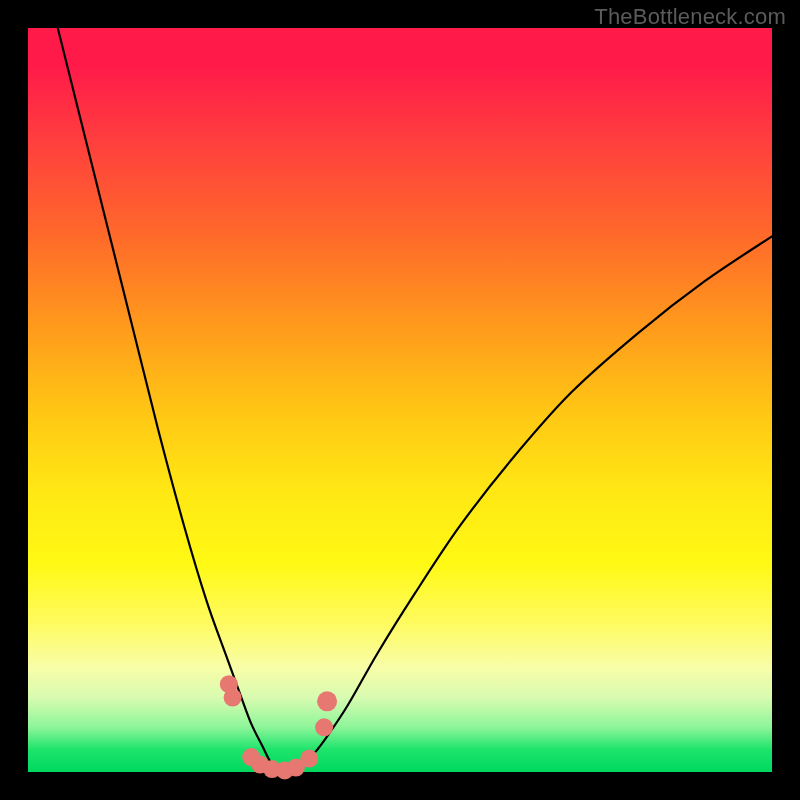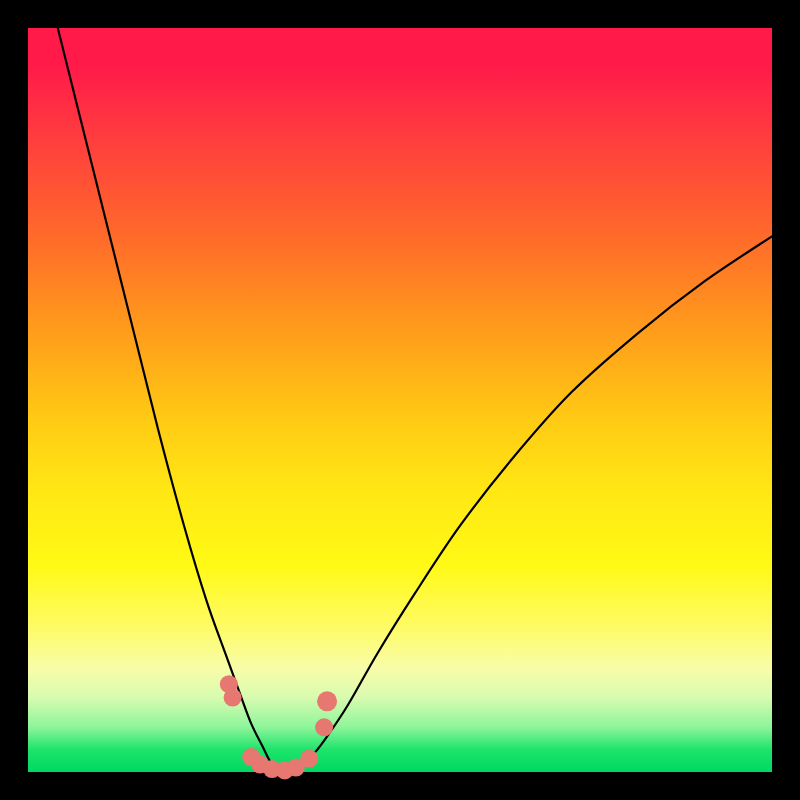--- a/index.html
+++ b/index.html
@@ -69,20 +69,21 @@
   .marker {
     fill: #e77771;
     stroke: none;
   }
 </style>
 </head>
 <body>
 
 <div class="frame">
   <div class="plot-area"></div>
+  <div class="watermark">TheBottleneck.com</div>
   <svg class="overlay" viewBox="0 0 744 744" preserveAspectRatio="none">
     <path id="curve-path" class="curve" d="M 29.76 0.00 C 35.71 23.81, 55.65 103.56, 66.96 148.80 C 78.27 194.04, 90.32 242.25, 100.44 282.72 C 110.56 323.19, 121.27 367.24, 130.20 401.76 C 139.13 436.28, 148.50 471.10, 156.24 498.48 C 163.98 525.86, 172.01 552.64, 178.56 572.88 C 185.11 593.12, 191.80 610.08, 197.16 624.96 C 202.52 639.84, 207.87 654.57, 212.04 665.88 C 216.21 677.19, 219.63 687.31, 223.20 695.64 C 226.77 703.97, 231.38 712.01, 234.36 717.96 C 237.34 723.91, 239.42 729.27, 241.80 732.84 C 244.18 736.41, 246.86 738.49, 249.24 740.28 C 251.62 742.07, 253.70 744.00, 256.68 744.00 C 259.66 744.00, 263.67 742.66, 267.84 740.28 C 272.01 737.90, 277.96 733.88, 282.72 729.12 C 287.48 724.36, 291.65 718.85, 297.60 710.52 C 303.55 702.19, 311.59 690.73, 319.92 677.04 C 328.25 663.35, 338.97 642.82, 349.68 624.96 C 360.39 607.10, 373.79 585.68, 386.88 565.44 C 399.97 545.20, 416.04 519.91, 431.52 498.48 C 447.00 477.05, 465.74 452.95, 483.60 431.52 C 501.46 410.09, 522.88 384.80, 543.12 364.56 C 563.36 344.32, 588.65 322.90, 610.08 305.04 C 631.51 287.18, 655.61 268.44, 677.04 252.96 C 698.47 237.48, 733.29 215.46, 744.00 208.32"></path>
     <g id="markers-group">
         <circle cx="200.88" cy="656.21" r="9" class="marker"></circle>
         <circle cx="204.60" cy="669.60" r="9" class="marker"></circle>
         <circle cx="223.20" cy="729.12" r="9" class="marker"></circle>
         <circle cx="232.13" cy="736.56" r="9" class="marker"></circle>
         <circle cx="244.03" cy="741.02" r="9" class="marker"></circle>
         <circle cx="256.68" cy="742.51" r="9" class="marker"></circle>
         <circle cx="267.84" cy="739.54" r="9" class="marker"></circle>

